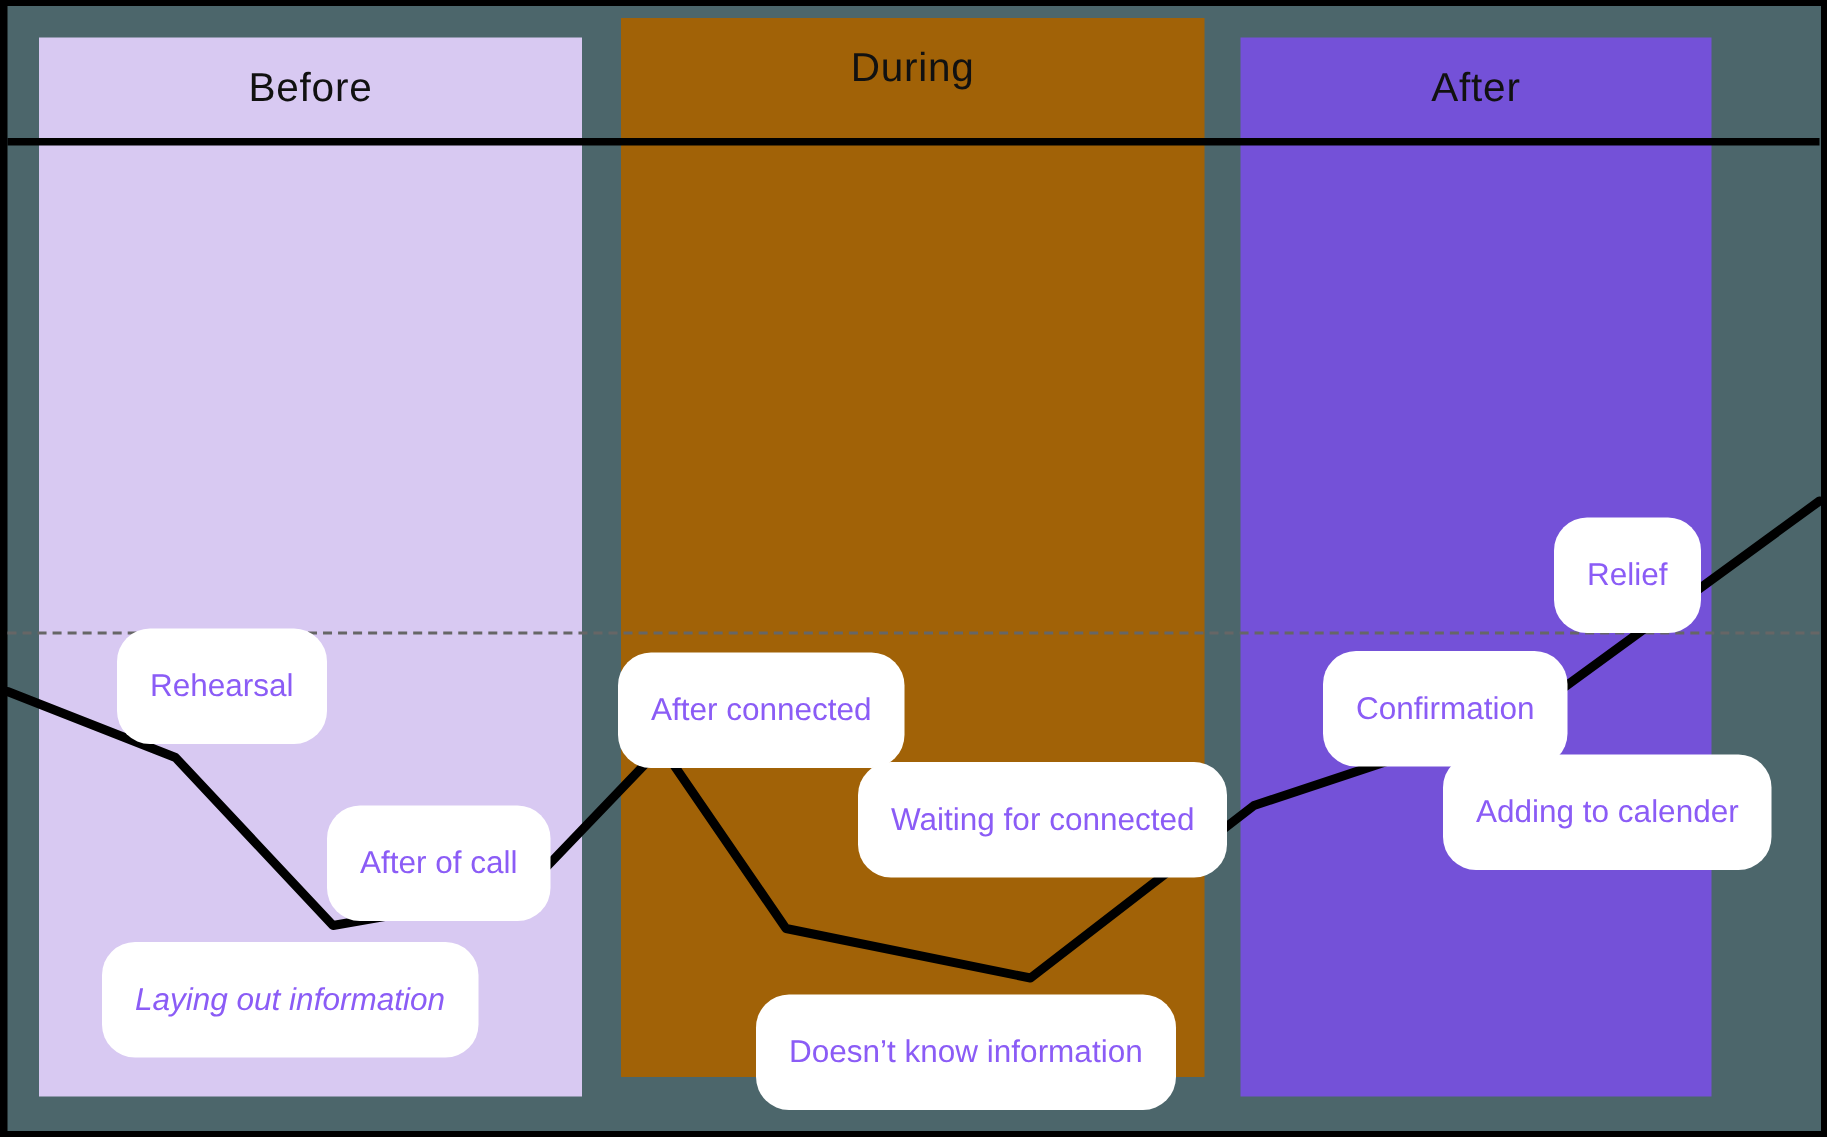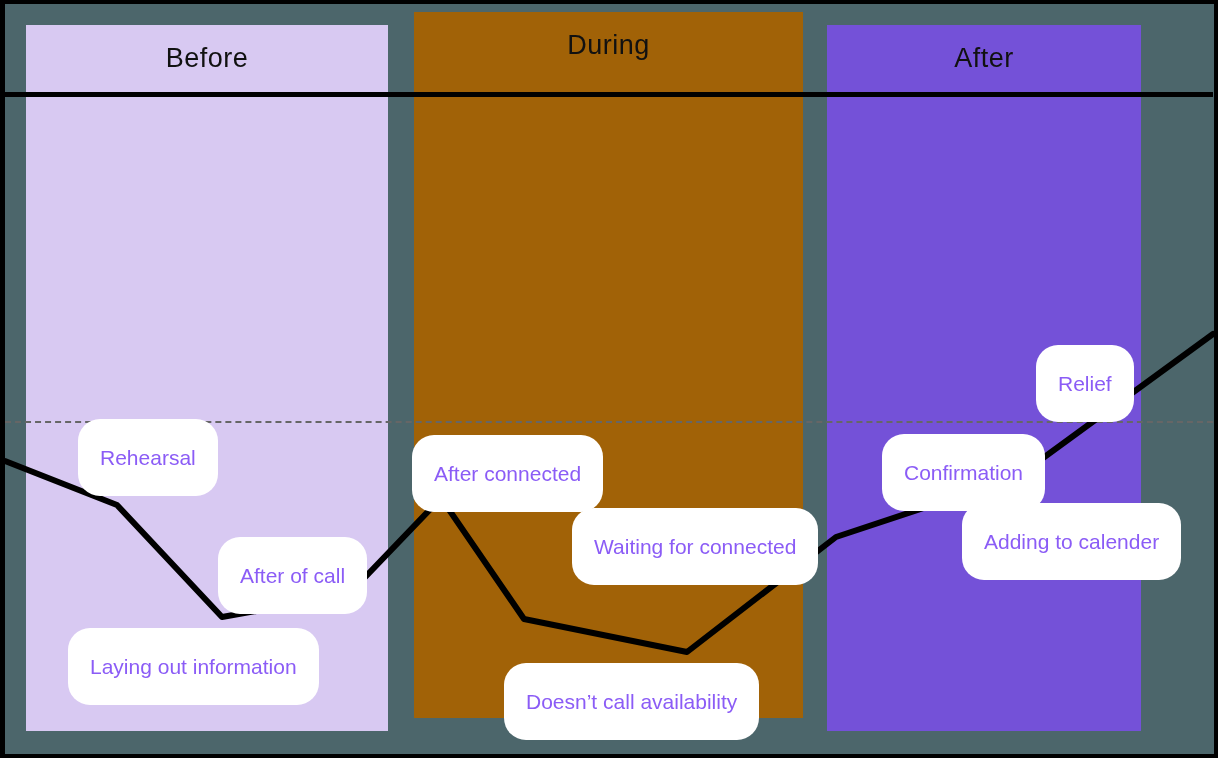--- a/index.html
+++ b/index.html
@@ -43,21 +43,21 @@
       </div>
     </div>
   <div id="separator-line" style="left: 5px; width: 1208px; top: 92px; height: 5px;"></div>
   <div id="neutral-line" style="left: 5px; width: 1208px; top: 421px; border-top: 2px dashed rgb(102, 102, 102);"></div>
   <svg id="curve-svg" width="1218" height="758" viewBox="0 0 1218 758">
     <polyline fill="none" stroke-linejoin="round" stroke-linecap="round" points="5,461 117,505 222,617 348,595 441,498 524,619 687,652 836,537 1017,477 1213,334" stroke="#000000" stroke-width="6"></polyline>
   </svg>
   <div id="pills-layer">
       <div class="pill" style="left: 78px; top: 419px;">Rehearsal</div>
       <div class="pill" style="left: 218px; top: 537px;">After of call</div>
-      <div class="pill" style="left: 68px; top: 628px;">Laying out information</div>
+      <div class="pill" style="left: 68px; top: 628px; font-style: italic;">Laying out information</div>
       <div class="pill" style="left: 412px; top: 435px;">After connected</div>
       <div class="pill" style="left: 572px; top: 508px;">Waiting for connected</div>
-      <div class="pill" style="left: 504px; top: 663px;">Doesn’t call availability</div>
+      <div class="pill" style="left: 504px; top: 663px;">Doesn’t know information</div>
       <div class="pill" style="left: 864px; top: 434px; margin-left: 18px;">Confirmation</div>
       <div class="pill" style="left: 962px; top: 503px; text-align: center;">Adding to calender</div>
       <div class="pill" style="left: 1036px; top: 345px;">Relief</div>
     </div>
 </div>
 
 </body></html>

